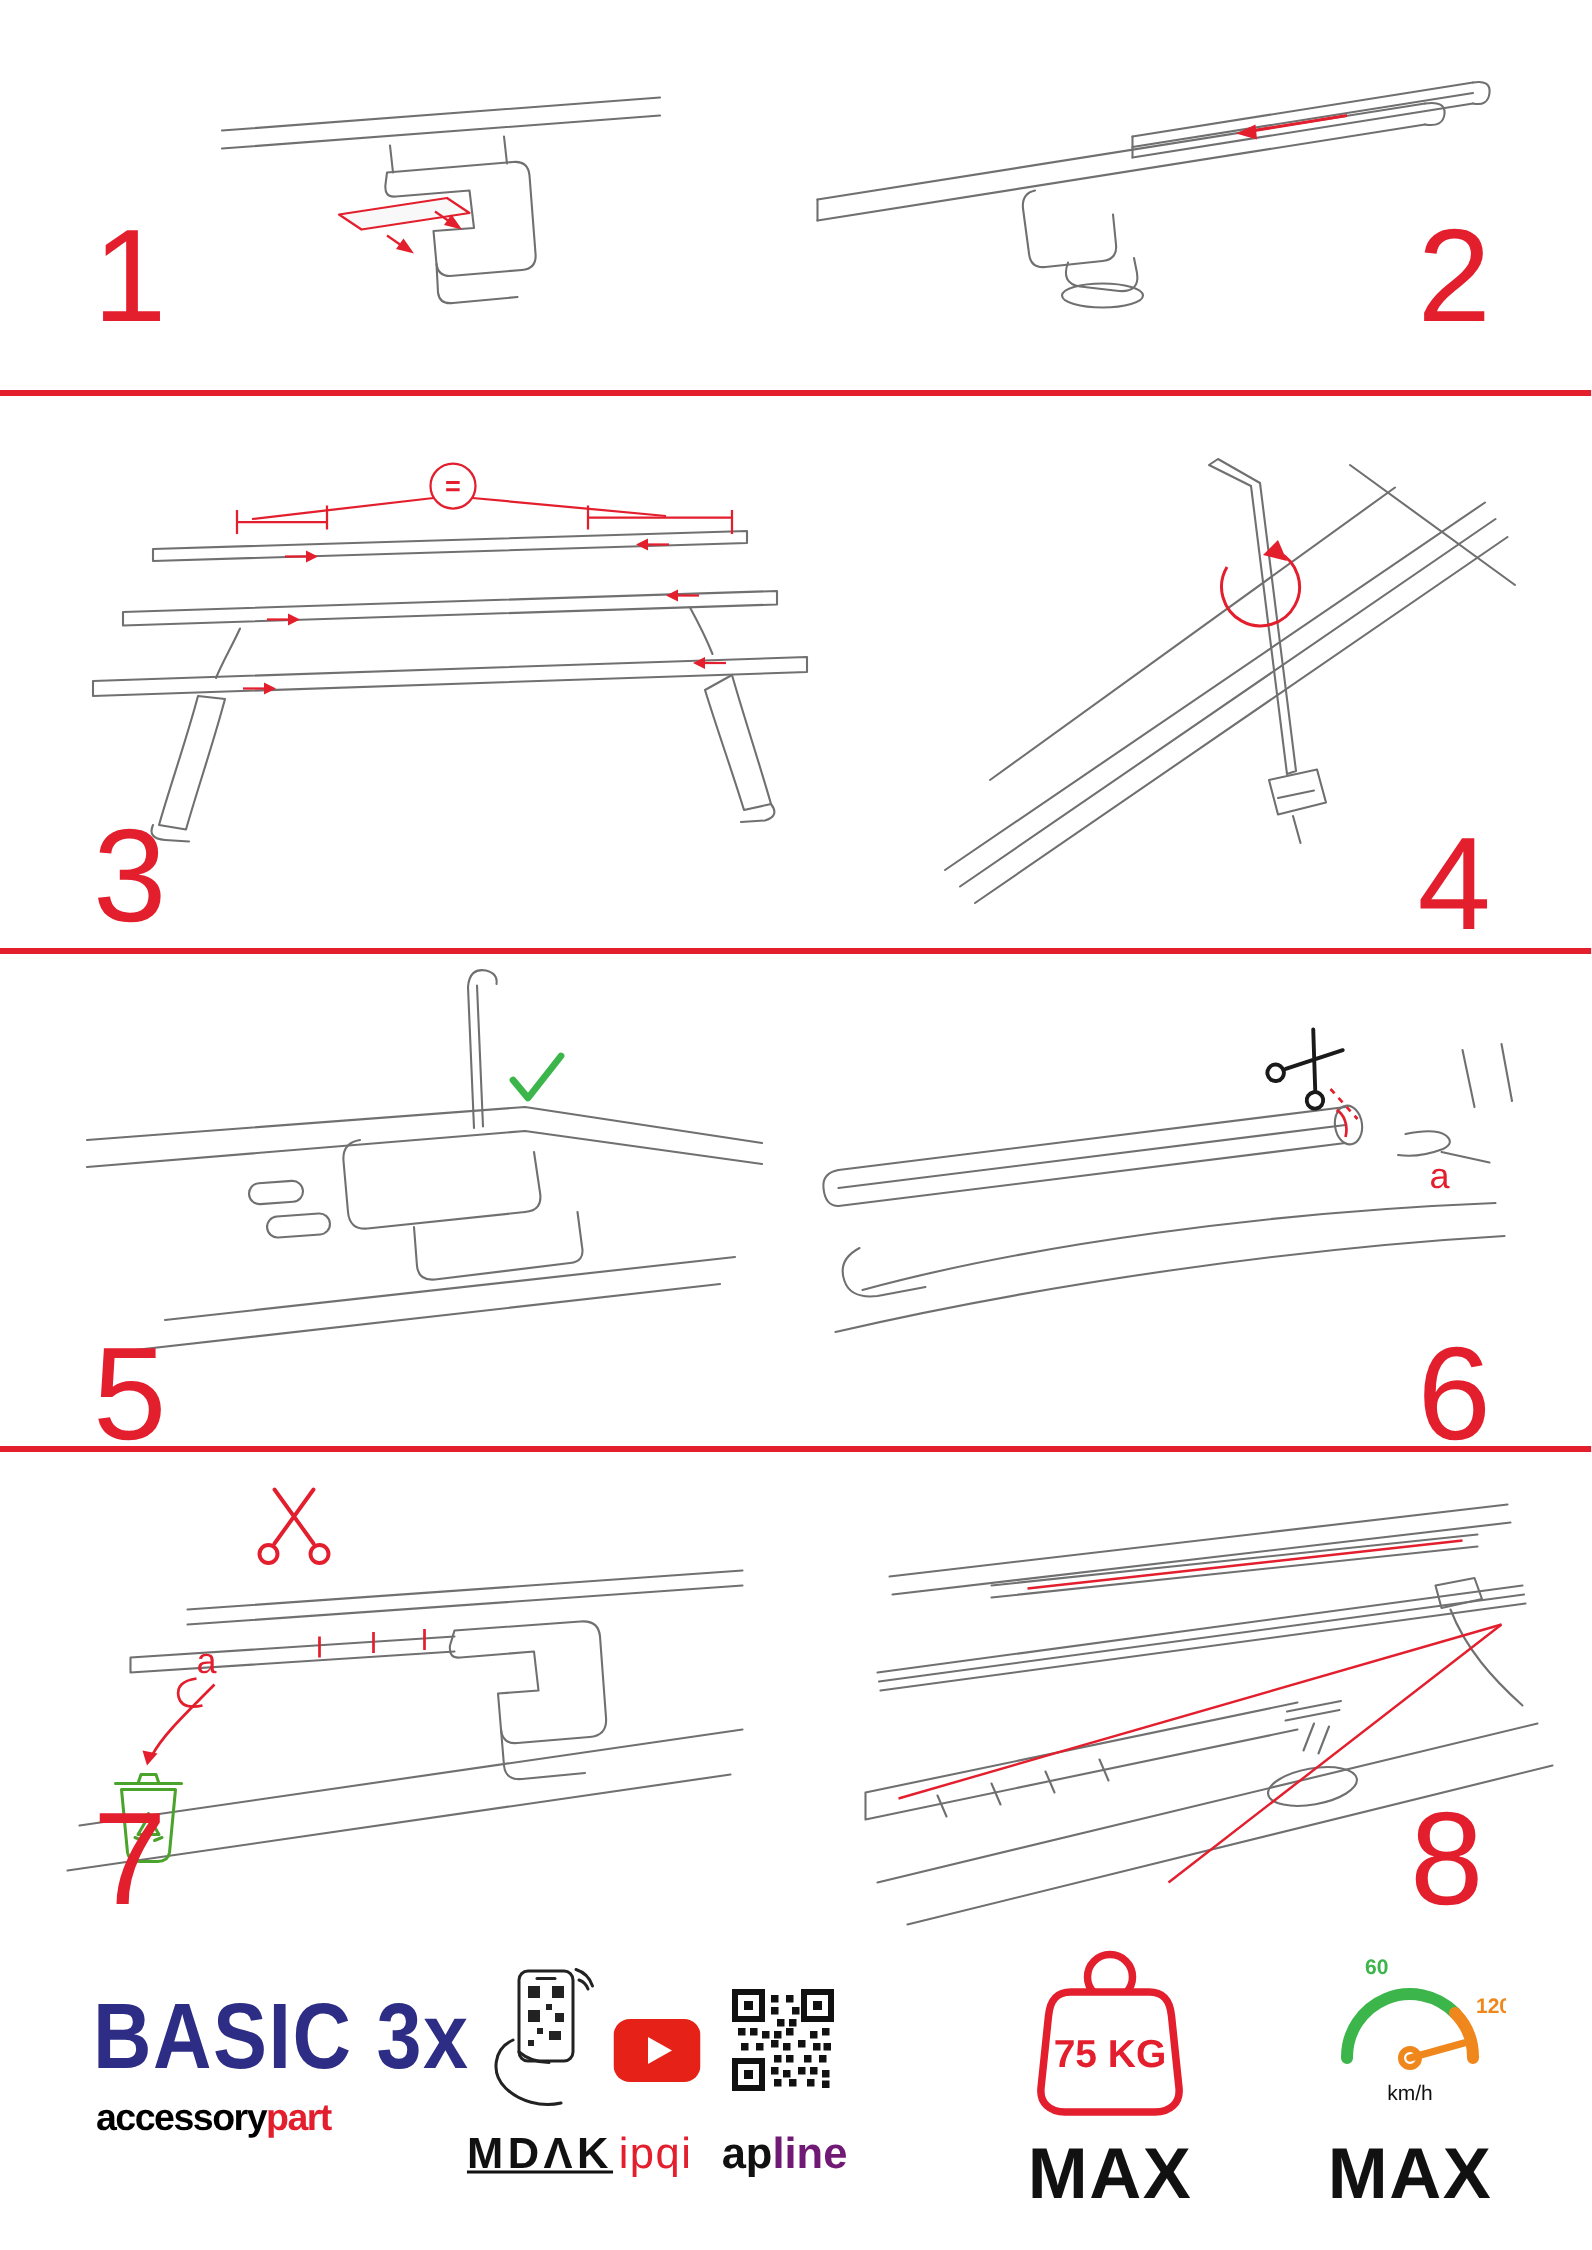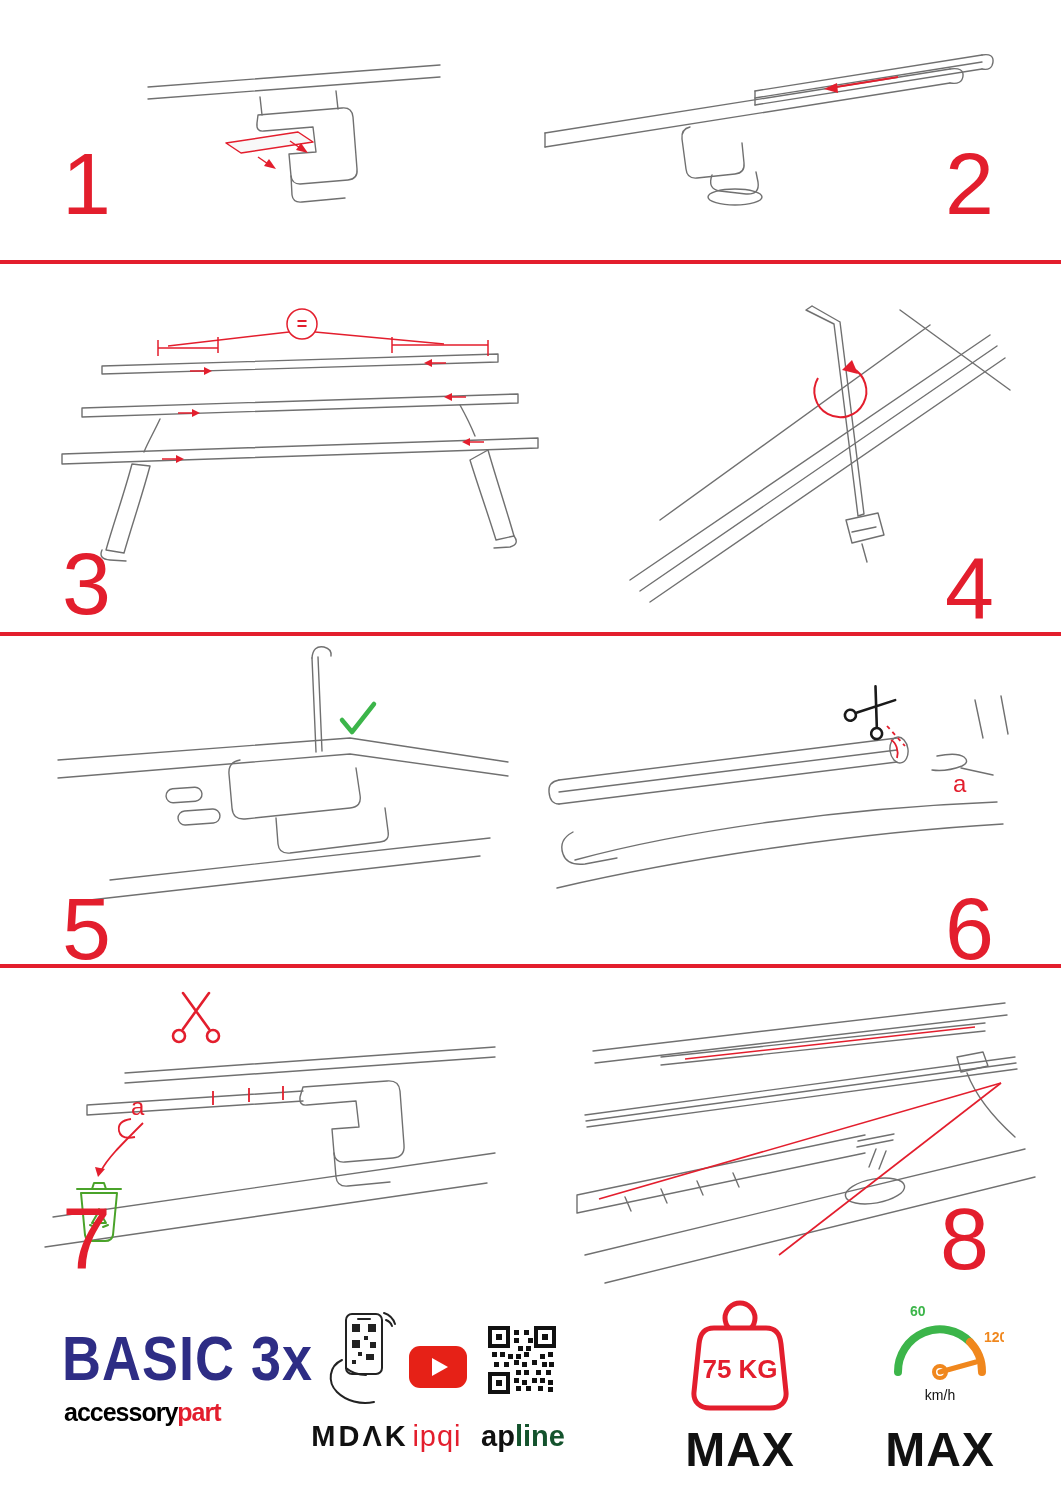--- a/index.html
+++ b/index.html
@@ -9,24 +9,24 @@
   .step{position:absolute;margin:0;padding:0;}
   .num{position:absolute;color:#e31e2d;font-size:88px;font-weight:400;line-height:1;}
   .art line,.art path,.art rect,.art ellipse,.art circle,.art polyline{vector-effect:non-scaling-stroke;}
   
   .brand-basic{position:absolute;left:62px;top:1322px;color:#2e2d85;font-weight:700;
                font-size:54px;letter-spacing:1px;display:inline-block;transform:scaleY(1.15);
                transform-origin:top left;white-space:nowrap;}
   .brand-sub{position:absolute;left:64px;top:1398px;font-size:25px;font-weight:700;letter-spacing:-1px;text-align:center;}
   .brand-sub .red{color:#e31e2d;}
   .lbl{position:absolute;text-align:center;font-size:29px;color:#111;}
-  .lbl-mdak{left:300px;top:1420px;width:120px;font-weight:700;letter-spacing:3px;}
+  .lbl-mdak{left:300px;top:1420px;width:120px;font-weight:700;letter-spacing:3px;text-decoration:underline;}
   .lbl-ipqi{left:405px;top:1420px;width:64px;color:#e31e2d;font-weight:400;letter-spacing:1px;}
   .lbl-apline{left:470px;top:1420px;width:106px;font-weight:600;}
-  .lbl-apline .red{color:#14532d;}
+  .lbl-apline .red{color:#701a75;}
   .lbl-max{font-size:48px;font-weight:600;letter-spacing:1px;}
   .lbl-max-weight{left:672px;top:1422px;width:136px;}
   .lbl-max-speed{left:876px;top:1422px;width:128px;}
   .icon{position:absolute;}
 </style>
 </head>
 <body>
 
 <div class="page">
 

